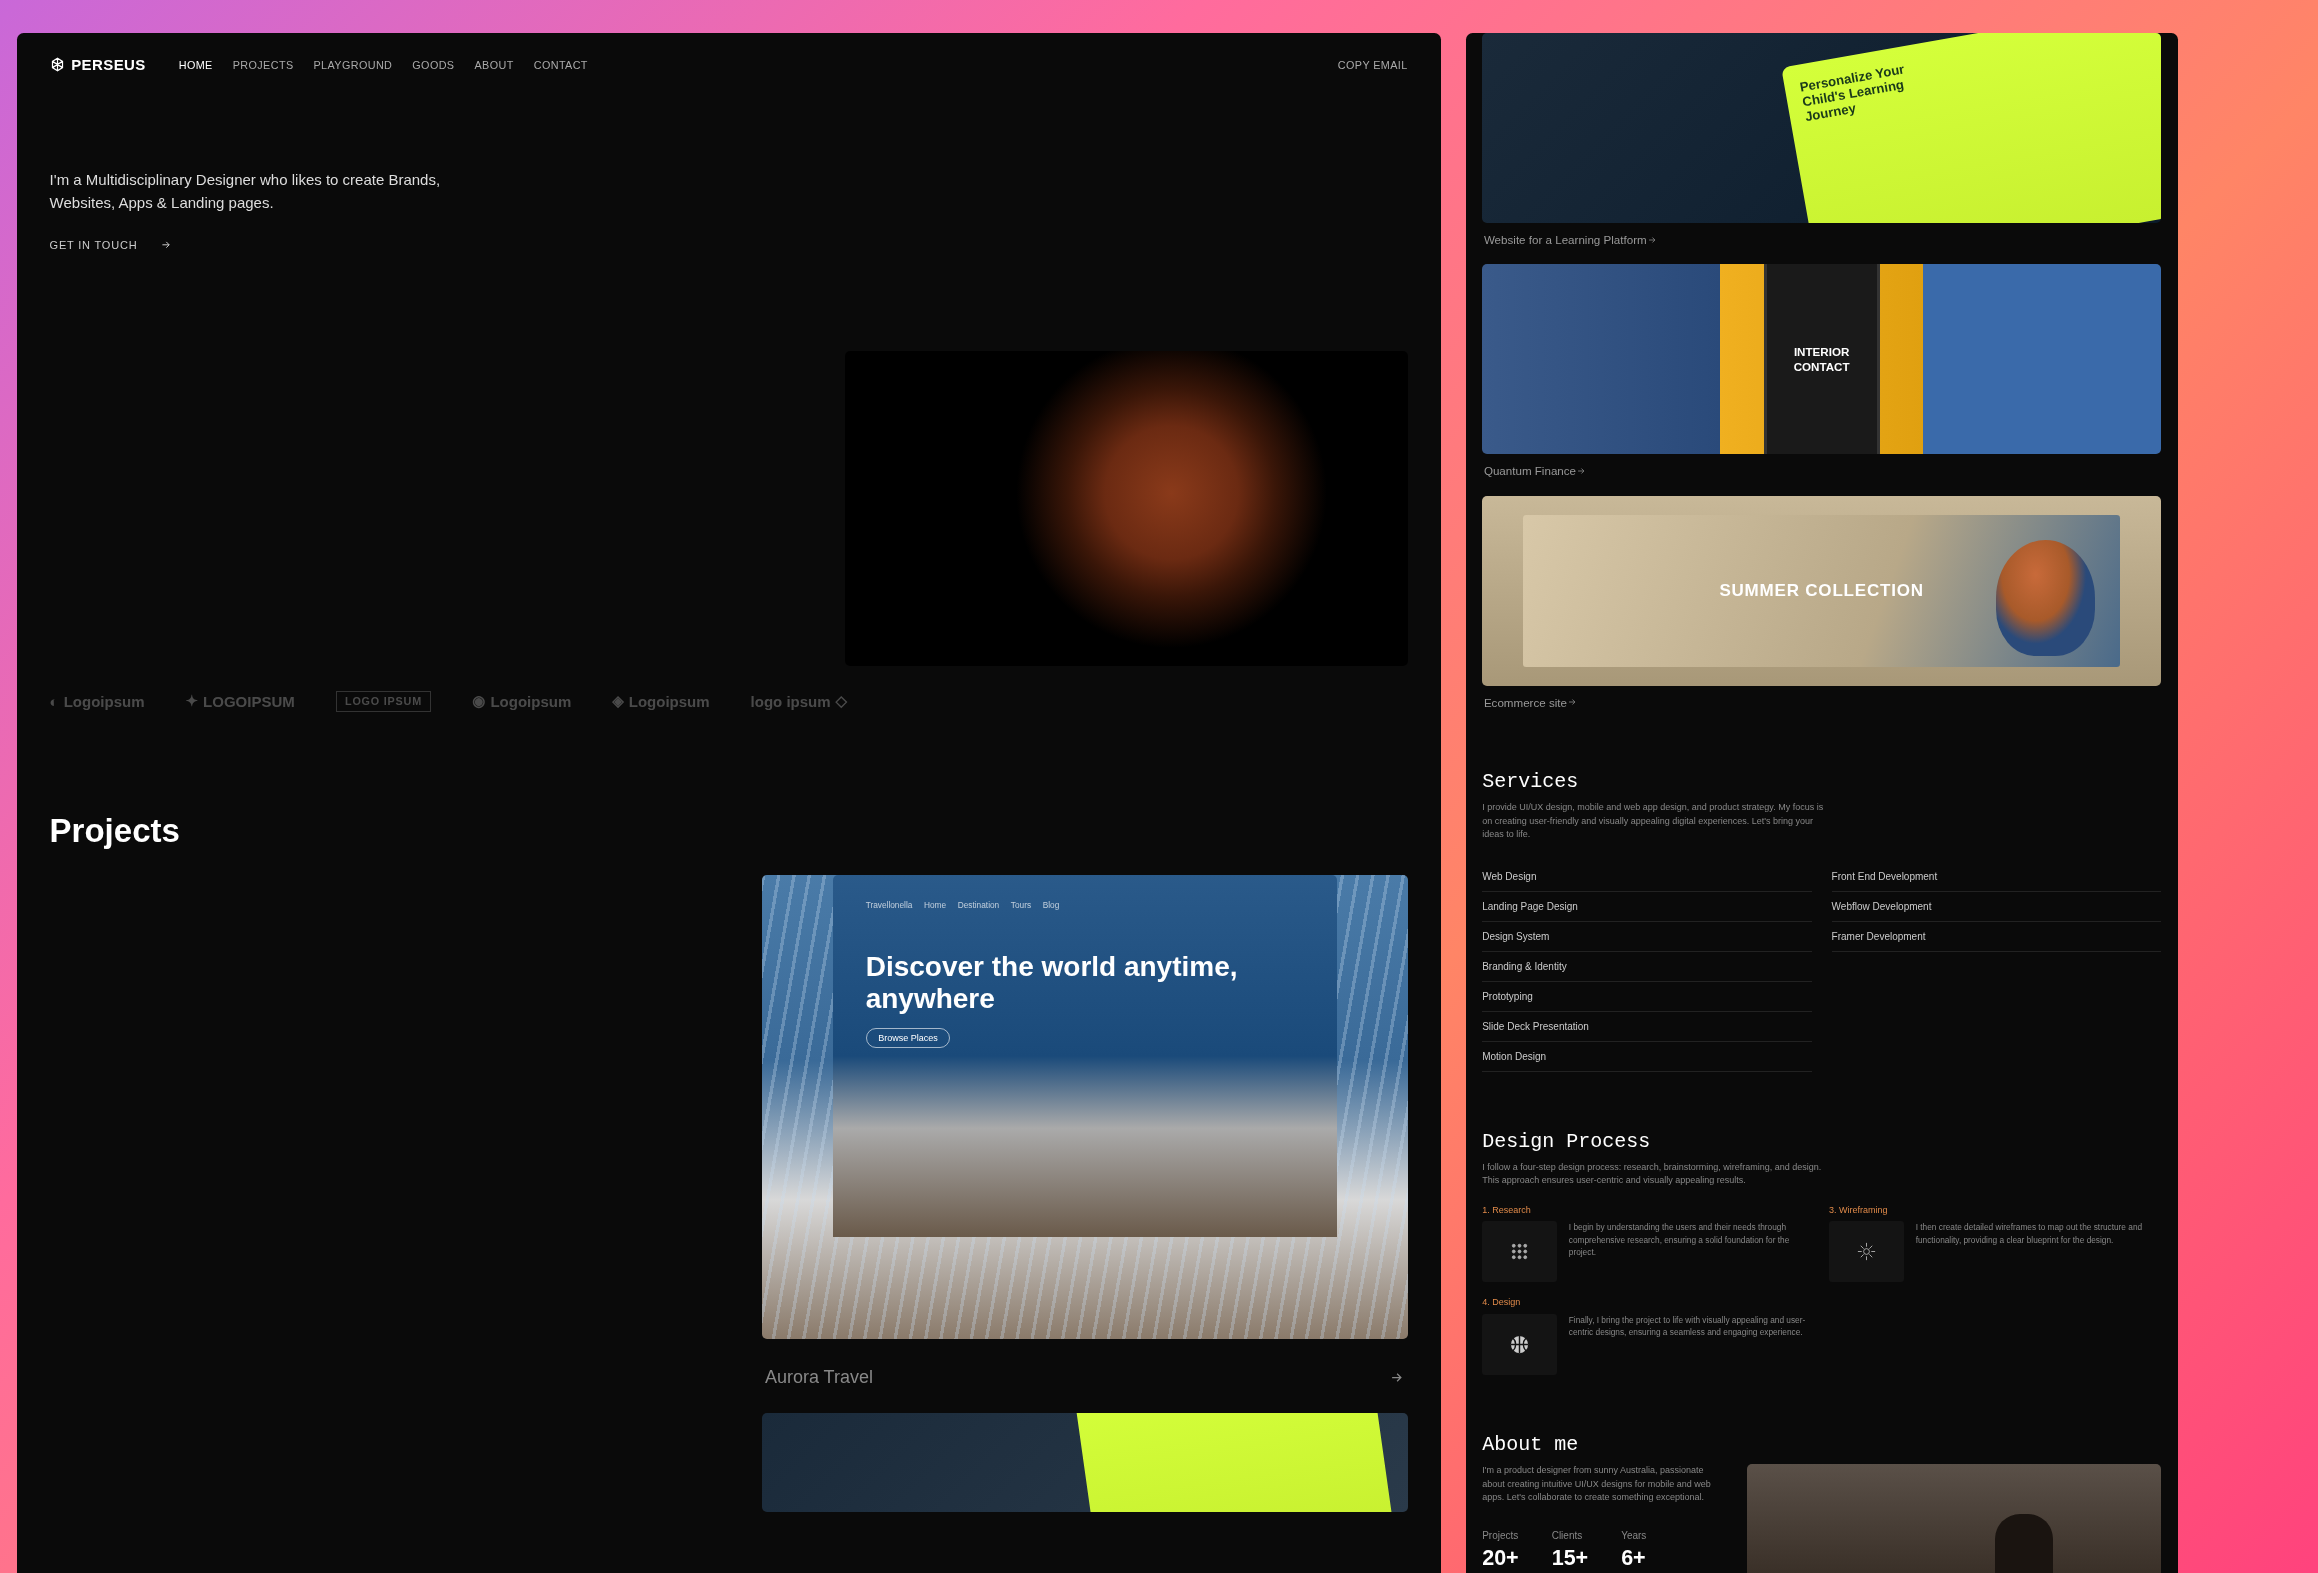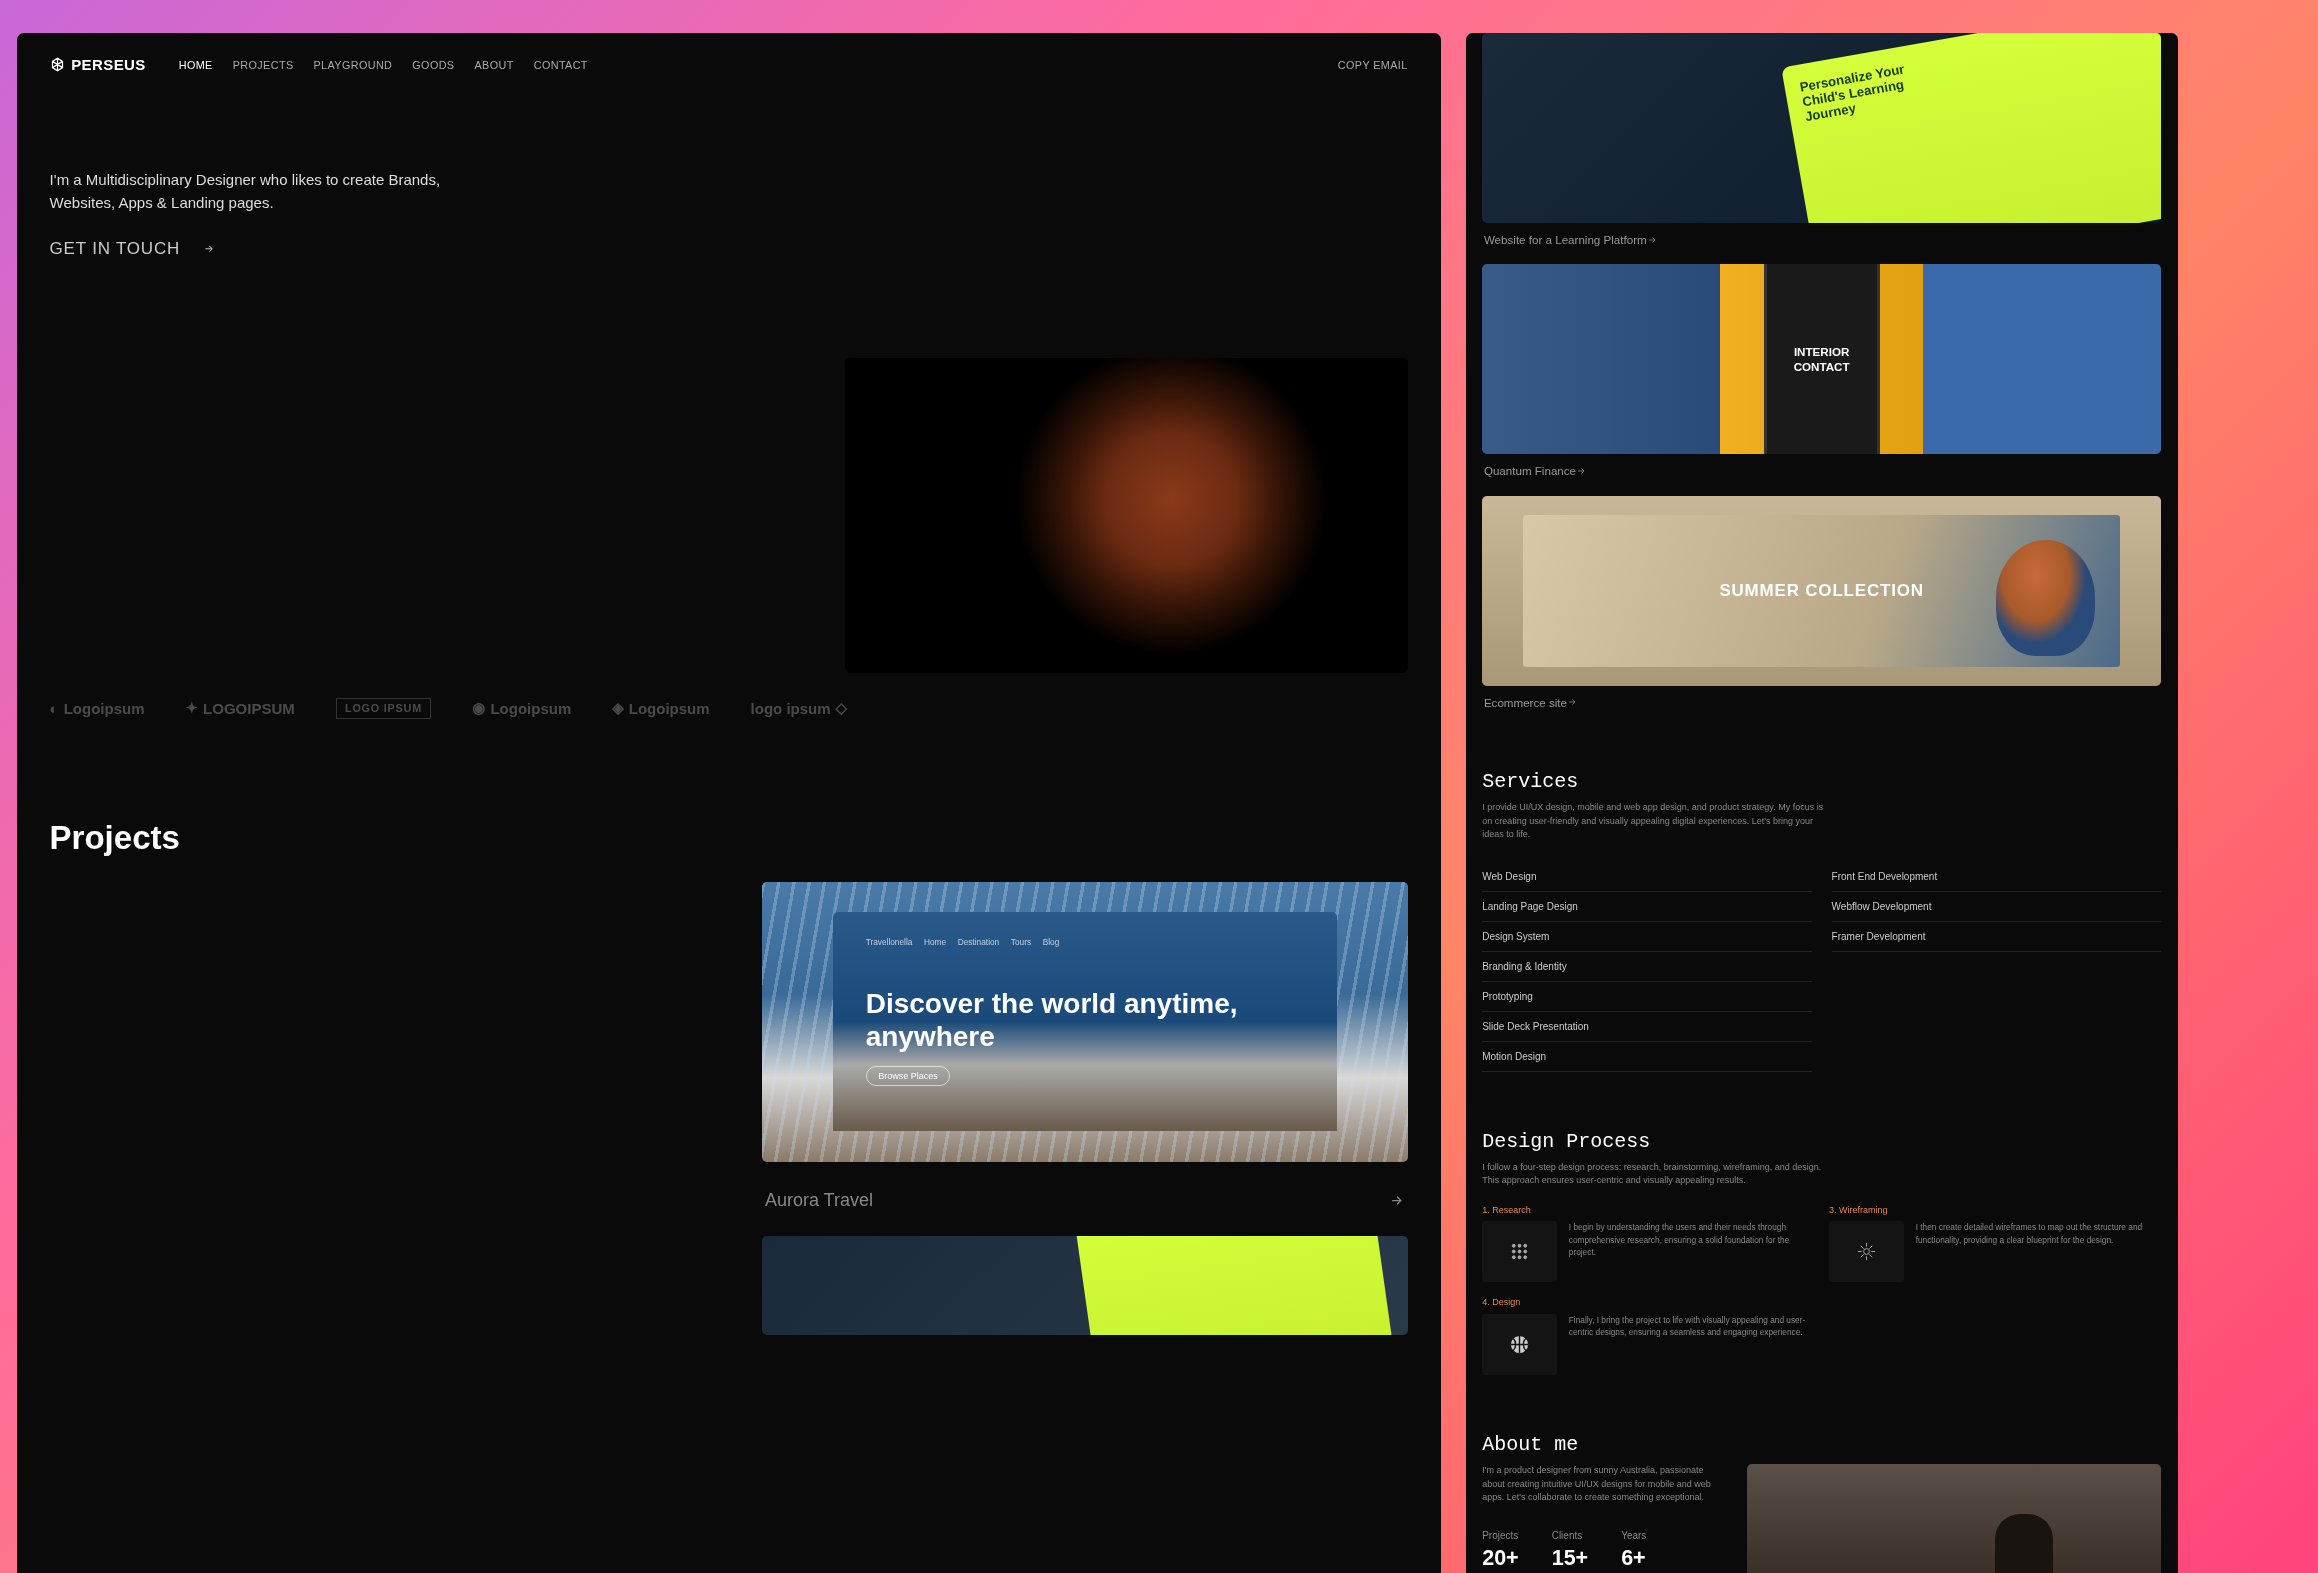--- a/index.html
+++ b/index.html
@@ -76,21 +76,21 @@
   font-size: 15px;
   line-height: 1.5;
   color: #ddd;
   max-width: 464px;
 }
 .cta {
   display: inline-flex;
   align-items: center;
   gap: 23px;
   margin-top: 25px;
-  font-size: 17px;
+  font-size: 11px;
   letter-spacing: 0.8px;
   color: #ccc;
   cursor: pointer;
 }
 .cta svg { width: 11.6px; height: 11.6px; }
 
 .planet-wrap {
   display: flex;
   justify-content: flex-end;
   padding: 99px 33px 0 33px;
@@ -138,25 +138,24 @@
 }
 .projects-left { flex: 0 0 679px; }
 .projects-right { flex: 1; }
 .proj-card {
   background: #111;
   border-radius: 5px;
   overflow: hidden;
   margin-bottom: 13.2px;
 }
 .proj-img-travel {
-  height: 280px;
+  height: 464px;
   background: linear-gradient(180deg, #4a7ba8 0%, #3a6a98 40%, #d8d8d8 70%, #8a7a6a 100%);
   position: relative;
   display: flex;
-  align-items: center;
   justify-content: center;
 }
 .proj-img-travel::before {
   content: "";
   position: absolute;
   inset: 0;
   background: repeating-linear-gradient(100deg, rgba(200,220,240,0.3) 0px, rgba(200,220,240,0.3) 3.3px, transparent 3.3px, transparent 15px);
 }
 .travel-inner {
   position: relative;

